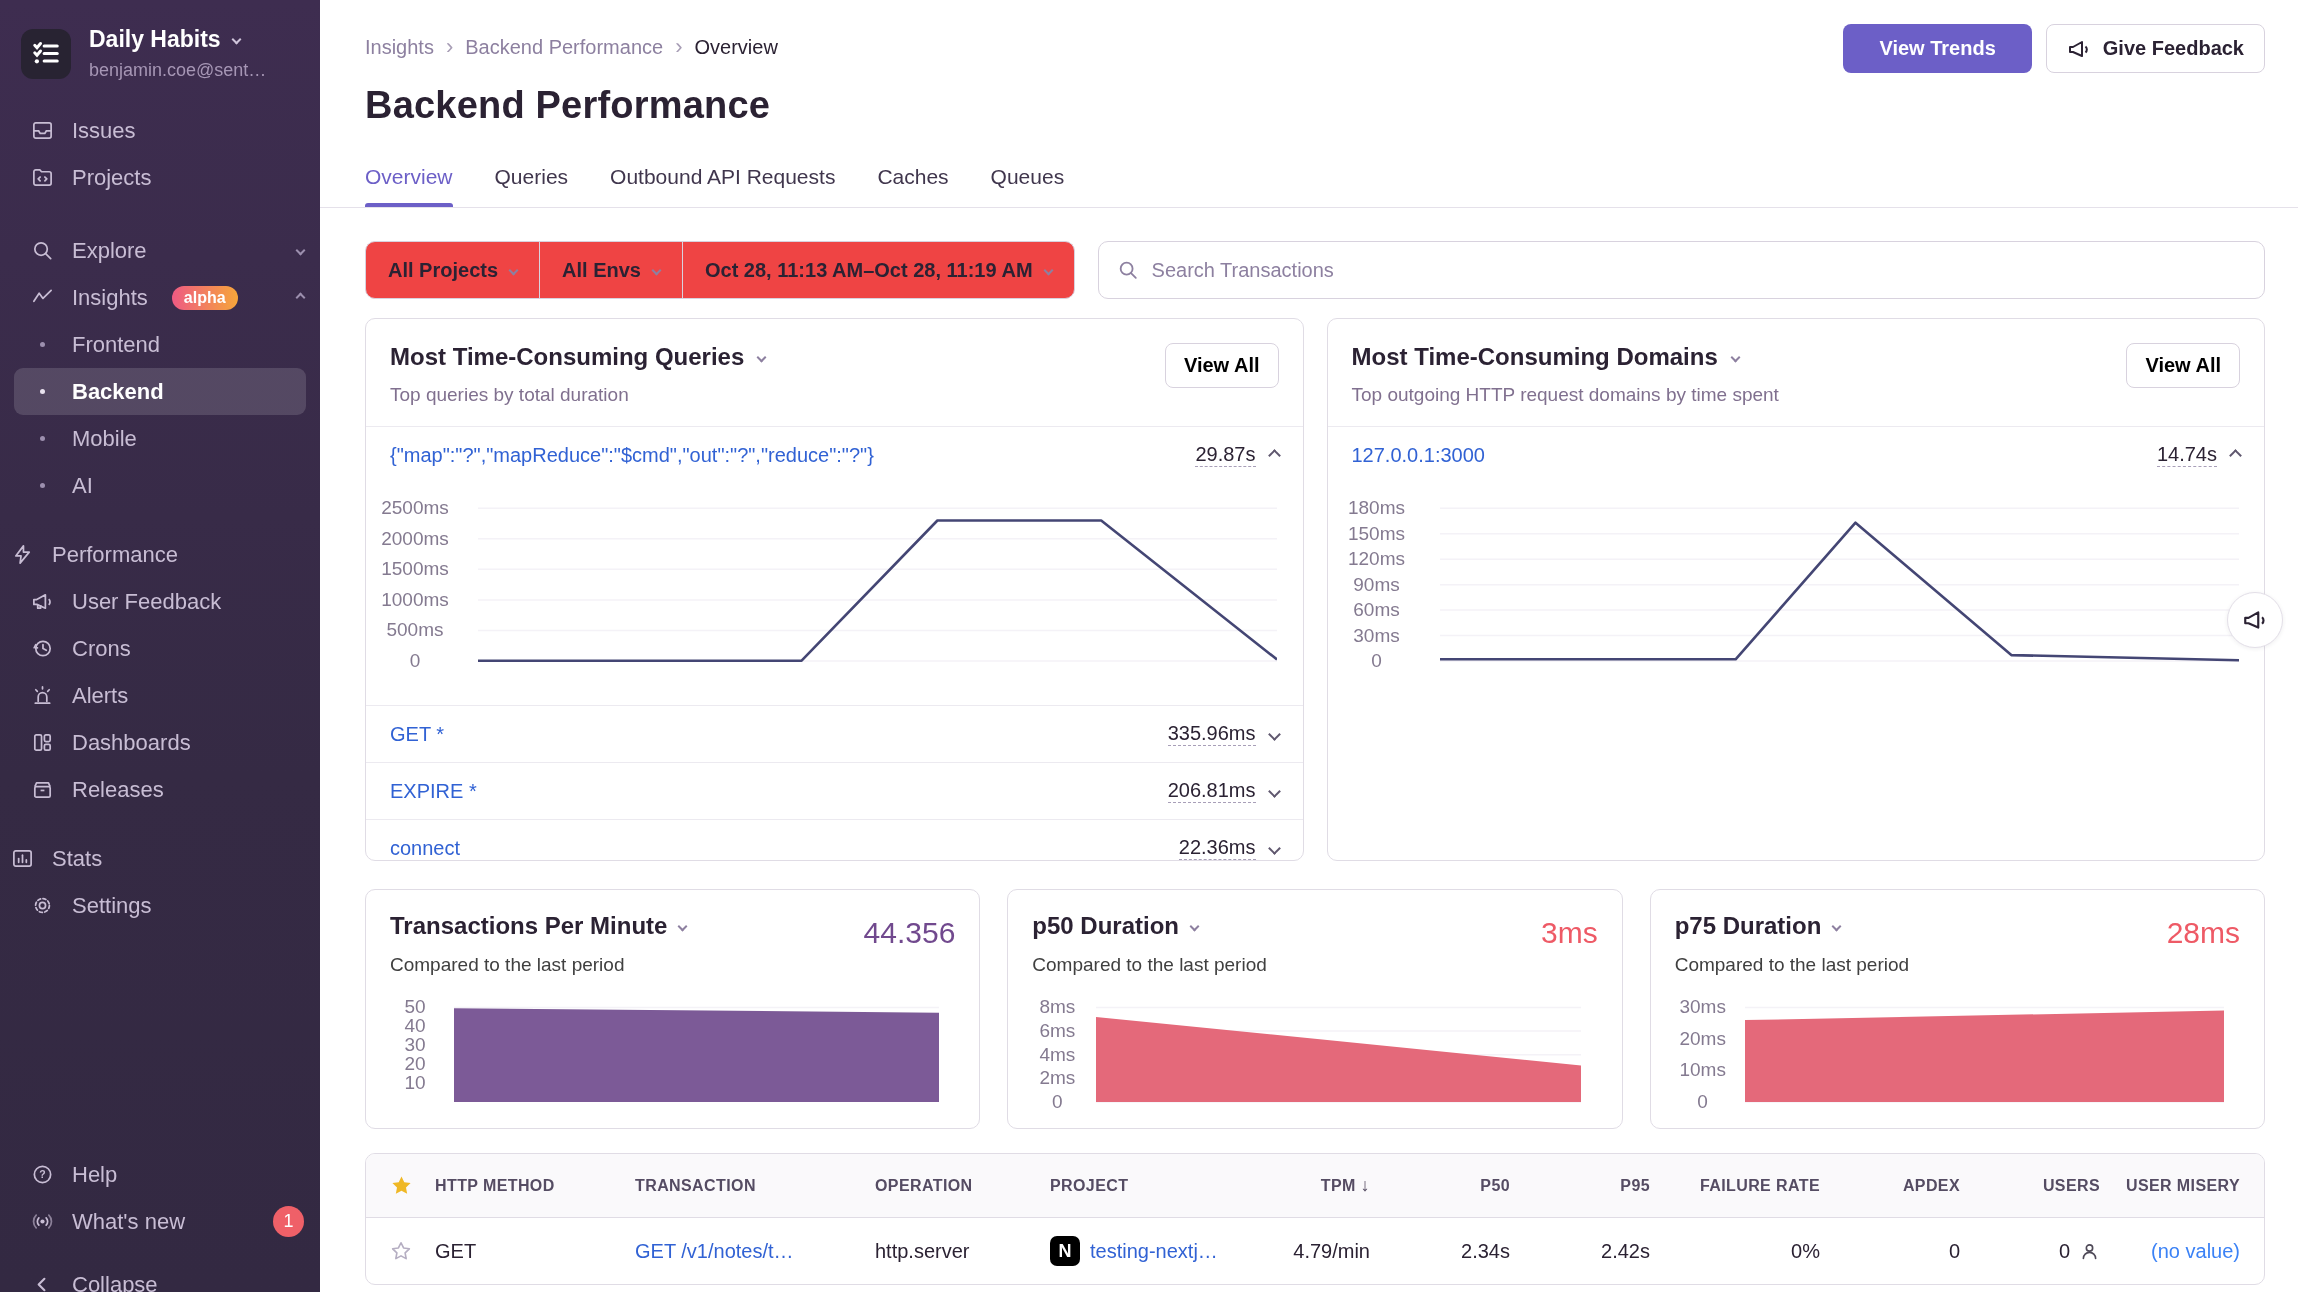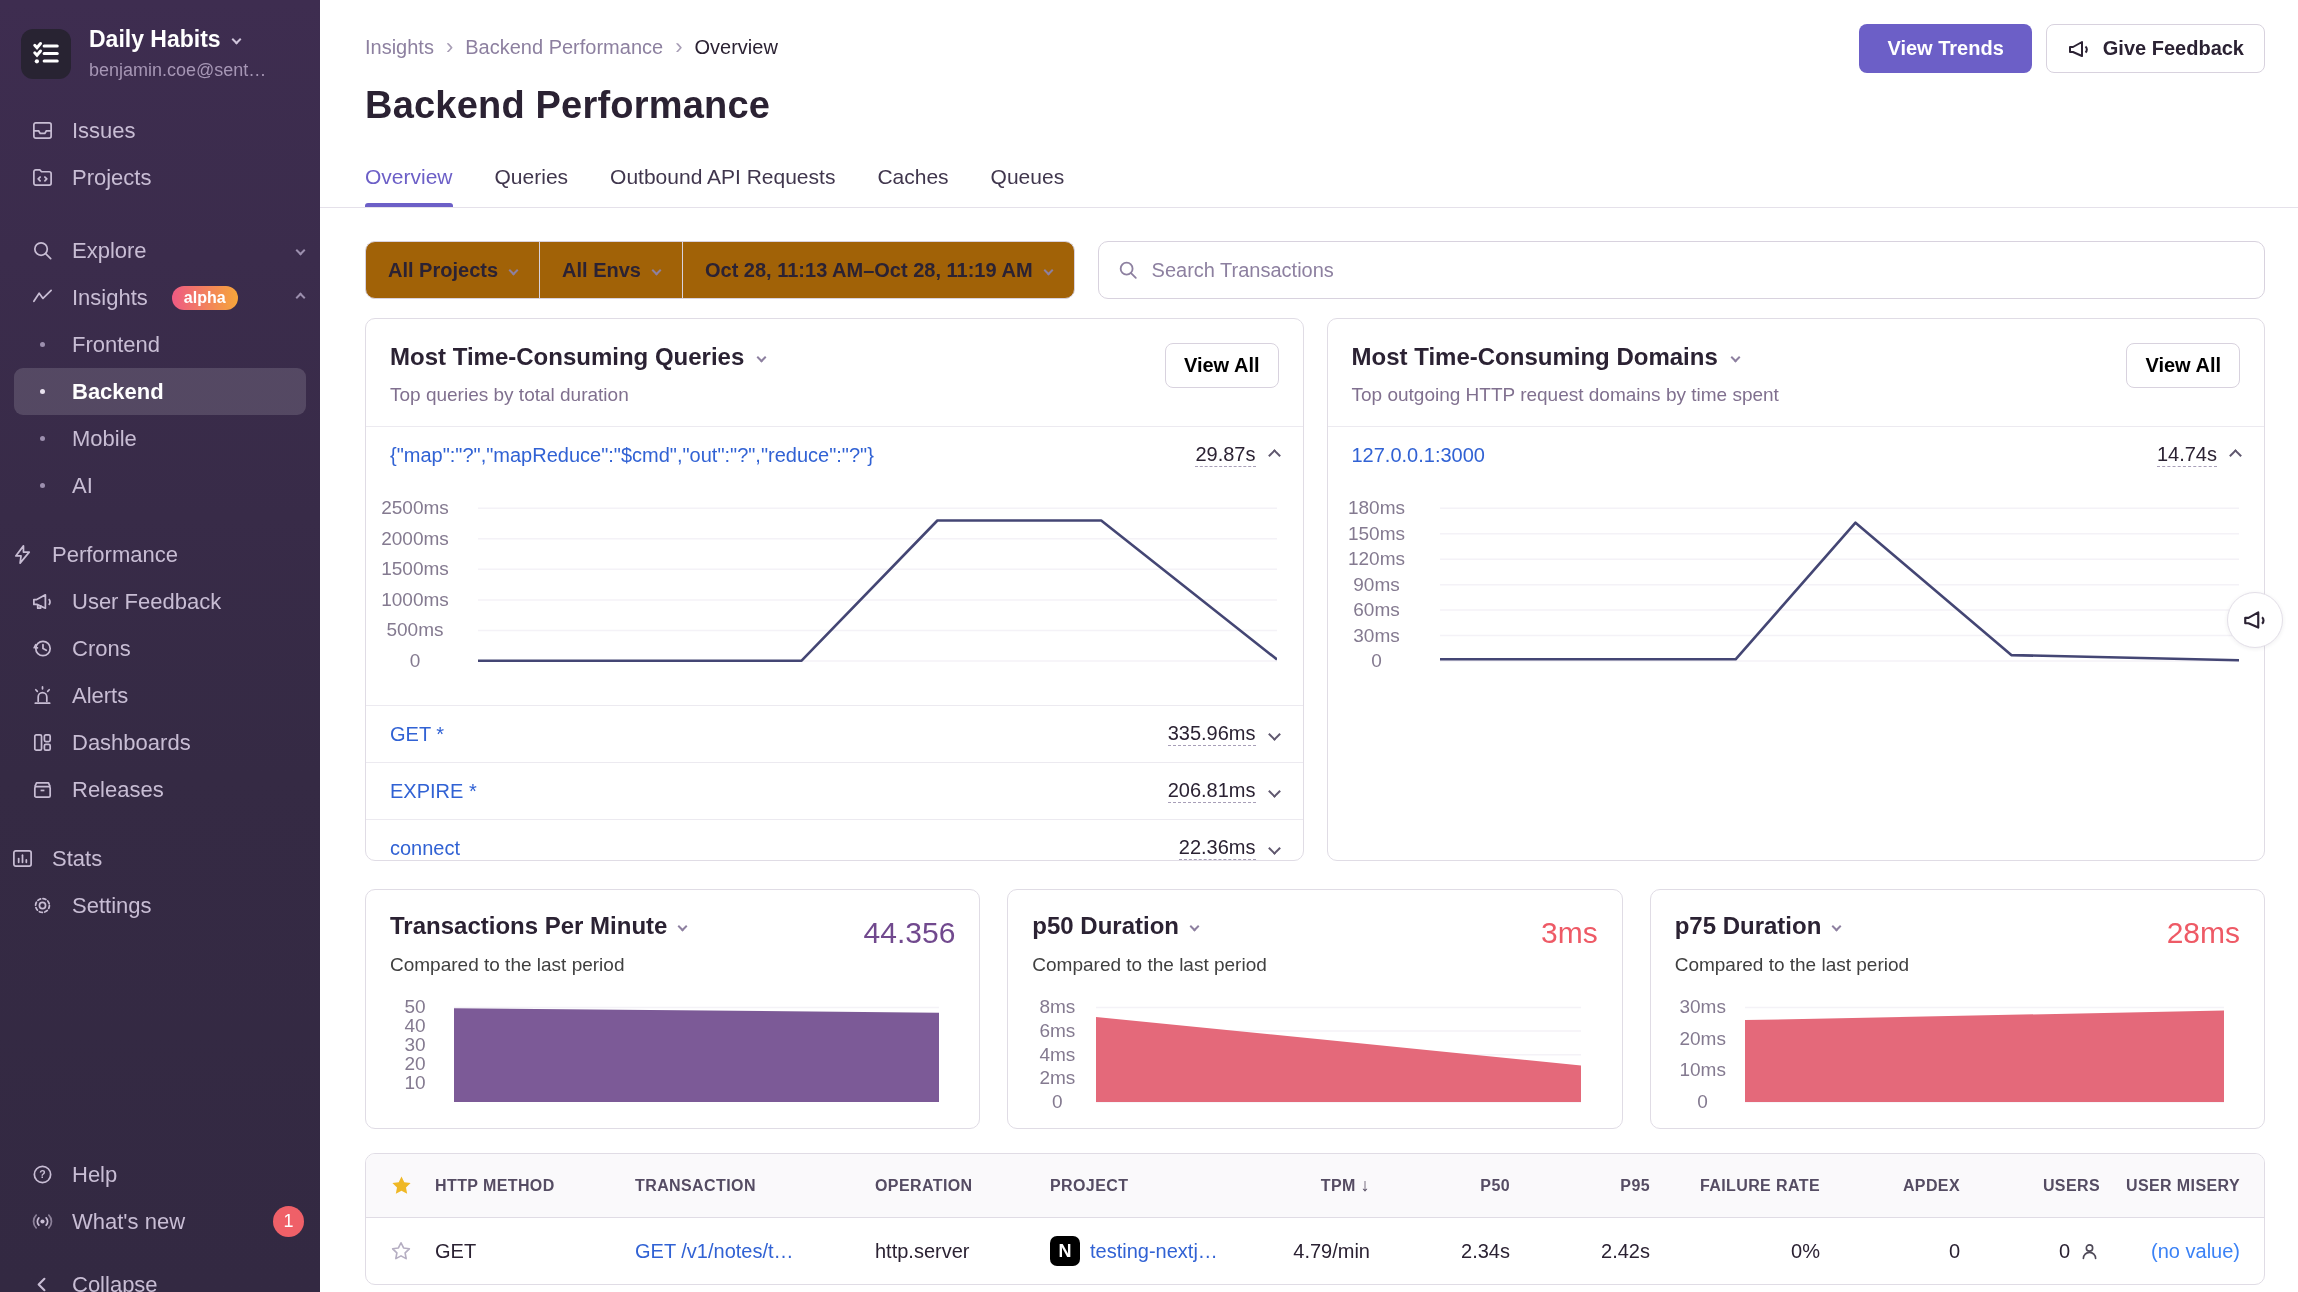--- a/index.html
+++ b/index.html
@@ -39,33 +39,33 @@
   .collapse-row { margin-top:16px; }
 
   
   #main { flex:1; position:relative; padding:0 33px 0 45px; }
   .crumbs { padding-top:34px; display:flex; align-items:center; gap:12px; font-size:20px; color:#8d80a0; }
   .crumbs .sep { color:#a79db5; font-size:22px; }
   .crumbs .cur { color:#2b2233; }
   .top-actions { position:absolute; top:24px; right:33px; display:flex; gap:14px; }
   .btn { height:49px; border-radius:8px; font-size:20px; font-weight:700; display:flex;
     align-items:center; gap:12px; cursor:pointer; border:0; font-family:inherit; }
-  .btn.primary { background:#6c5fc7; color:#fff; padding:0 28px; }
+  .btn.primary { background:#6c5fc7; color:#fff; padding:0 36px; }
   .btn.white { background:#fff; color:#2b2233; border:1px solid #d8d2de; padding:0 20px; }
   h1.page-title { margin-top:24px; font-size:38px; font-weight:700; letter-spacing:.2px; }
   .tabs { margin-top:38px; display:flex; gap:42px; font-size:21px; color:#40364d; }
   .tab { padding-bottom:18px; cursor:pointer; position:relative; }
   .tab.active { color:#6c5fc7; }
   .tab.active::after { content:""; position:absolute; left:0; right:0; bottom:0; height:4px;
     border-radius:3px 3px 0 0; background:#6c5fc7; }
   .page-divider { height:1px; background:#e5e1ea; margin:0 -33px 0 -45px; }
 
   
   .filter-row { margin-top:33px; display:flex; gap:23px; height:58px; }
-  .filter-group { display:flex; align-items:stretch; border:1px solid #d8d2de; border-radius:10px; background:#a16207; }
+  .filter-group { display:flex; align-items:stretch; border:1px solid #d8d2de; border-radius:10px; background:#ef4444; }
   .filter-btn { display:flex; align-items:center; gap:12px; padding:0 22px; font-size:20px;
     font-weight:600; color:#2b2233; cursor:pointer; }
   .filter-btn + .filter-btn { border-left:1px solid #d8d2de; }
   .filter-btn .chev, .title-caret .chev { color:#8d80a0; }
   .search { flex:1; border:1px solid #d8d2de; border-radius:10px; display:flex; align-items:center;
     gap:13px; padding:0 18px; background:#fff; }
   .search input { border:0; outline:none; flex:1; font-size:20px; font-family:inherit; color:#2b2233; }
   .search input::placeholder { color:#8d80a0; }
 
   

